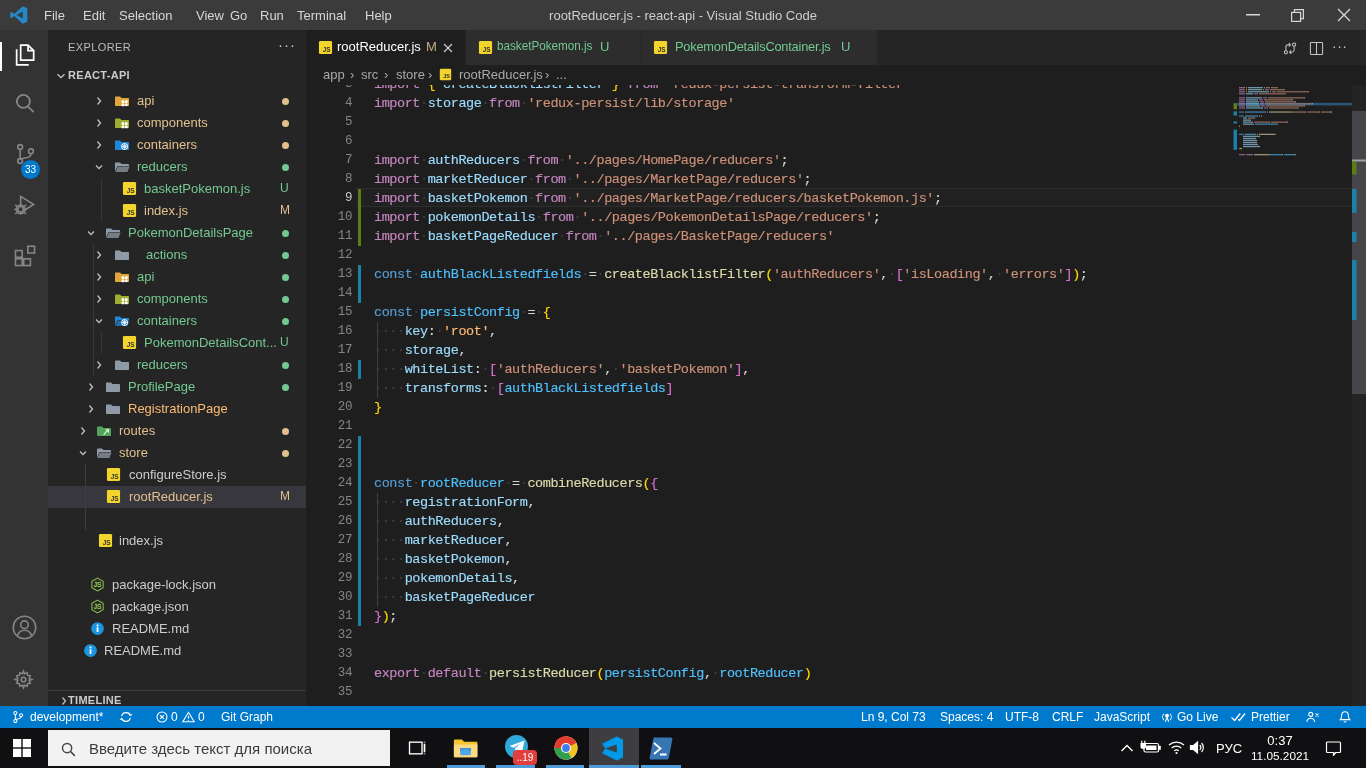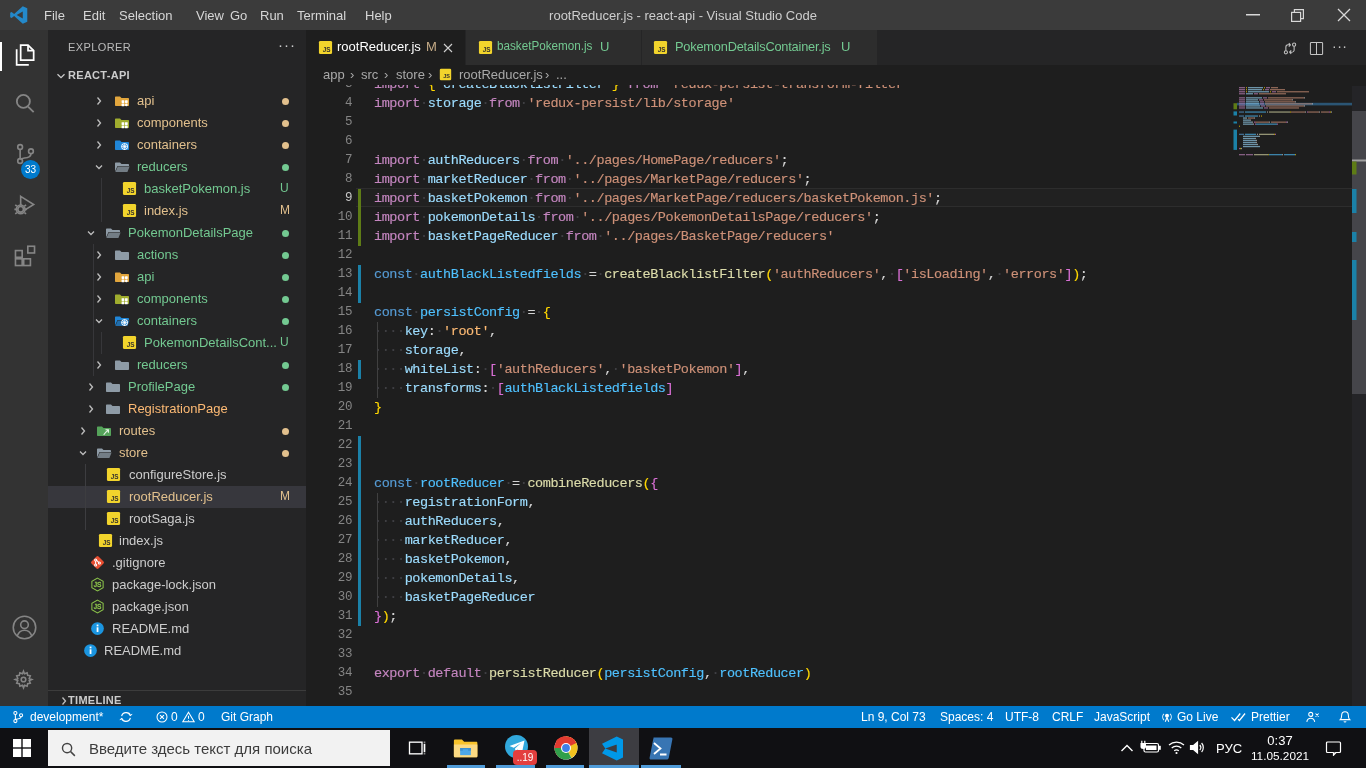--- a/index.html
+++ b/index.html
@@ -196,21 +196,21 @@
         <div class="trtext" style="left:80px;color:#73C991">PokemonDetailsPage</div>
         <div class="dot" style="background:#73C991"></div>
       </div>
 <div class="treerow" style="top:214px">
         <svg class="abs" style="left:43px;top:3px" width="16" height="16" viewBox="0 0 16 16" fill="none" stroke="#bdbdbd" stroke-width="1.3">
           <path d="M6.5 4.5 L9.5 8 L6.5 11.5"></path>
         </svg>
         <svg class="abs" style="left:66px;top:3px" width="16" height="16" viewBox="0 0 16 16">
           <path d="M1 4.5 C1 3.9 1.4 3.5 2 3.5 H6 L7.5 5 H14 C14.6 5 15 5.4 15 6 V12 C15 12.6 14.6 13 14 13 H2 C1.4 13 1 12.6 1 12 Z" fill="#8E9BA6"></path>
         </svg>
-        <div class="trtext" style="left:89px;color:#73C991">actions</div>
+        <div class="trtext" style="left:98px;color:#73C991">actions</div>
         <div class="dot" style="background:#73C991"></div>
       </div>
 <div class="treerow" style="top:236px">
         <svg class="abs" style="left:43px;top:3px" width="16" height="16" viewBox="0 0 16 16" fill="none" stroke="#bdbdbd" stroke-width="1.3">
           <path d="M6.5 4.5 L9.5 8 L6.5 11.5"></path>
         </svg>
         <svg class="abs" style="left:66px;top:3px" width="16" height="16" viewBox="0 0 16 16">
           <path d="M1 4.5 C1 3.9 1.4 3.5 2 3.5 H6 L7.5 5 H14 C14.6 5 15 5.4 15 6 V12 C15 12.6 14.6 13 14 13 H2 C1.4 13 1 12.6 1 12 Z" fill="#e2a63d"></path>
           <g fill="#ffffff">
             <rect x="7.6" y="7.2" width="2.7" height="2.7" rx="0.6"></rect>
@@ -321,46 +321,26 @@
       </div>
 <div class="treerow" style="top:456px">
         <div class="abs" style="left:0;top:0;width:258px;height:22px;background:#37373d"></div>
         <svg class="abs" style="left:58px;top:3px" width="15" height="15" viewBox="0 0 16 16">
           <rect x="1" y="1" width="14" height="14" rx="1.5" fill="#f2d42c"></rect>
           <text x="9.3" y="12.6" font-size="6.8" font-weight="bold" fill="#33302c" text-anchor="middle" font-family="Liberation Sans">JS</text>
         </svg>
         <div class="trtext" style="left:81px;color:#E2C08D">rootReducer.js</div>
         <div class="trbadge" style="left:232px;color:#E2C08D">M</div>
       </div>
-<div class="treerow" style="top:478px">
-        <svg class="abs" style="left:58px;top:3px" width="15" height="15" viewBox="0 0 16 16">
-          <rect x="1" y="1" width="14" height="14" rx="1.5" fill="#f2d42c"></rect>
-          <text x="9.3" y="12.6" font-size="6.8" font-weight="bold" fill="#33302c" text-anchor="middle" font-family="Liberation Sans">JS</text>
-        </svg>
-        <div class="trtext" style="left:81px;color:#cccccc">rootSaga.js</div>
-      </div>
 <div class="treerow" style="top:500px">
         <svg class="abs" style="left:50px;top:3px" width="15" height="15" viewBox="0 0 16 16">
           <rect x="1" y="1" width="14" height="14" rx="1.5" fill="#f2d42c"></rect>
           <text x="9.3" y="12.6" font-size="6.8" font-weight="bold" fill="#33302c" text-anchor="middle" font-family="Liberation Sans">JS</text>
         </svg>
         <div class="trtext" style="left:71px;color:#cccccc">index.js</div>
-      </div>
-<div class="treerow" style="top:522px">
-        <svg class="abs" style="left:42px;top:3px" width="15" height="15" viewBox="0 0 16 16">
-          <rect x="2.7" y="2.7" width="10.6" height="10.6" rx="1.5" fill="#e84e31" transform="rotate(45 8 8)"></rect>
-          <g stroke="#ffffff" stroke-width="1.1" fill="#e84e31">
-            <path d="M6.2 4.8 L9.5 8.1"></path>
-            <circle cx="6" cy="5.4" r="1.1"></circle>
-            <circle cx="10" cy="8.6" r="1.1"></circle>
-            <circle cx="6" cy="10.6" r="1.1"></circle>
-            <path d="M6 6.5 V9.5"></path>
-          </g>
-        </svg>
-        <div class="trtext" style="left:64px;color:#cccccc">.gitignore</div>
       </div>
 <div class="treerow" style="top:544px">
         <svg class="abs" style="left:42px;top:3px" width="15" height="15" viewBox="0 0 16 16" fill="none" stroke="#8bc34a" stroke-width="1.1">
           <path d="M8 1.2 L14 4.6 V11.4 L8 14.8 L2 11.4 V4.6 Z"></path>
           <text x="8" y="10.8" font-size="7" fill="#8bc34a" stroke-width="0.4" text-anchor="middle" font-family="Liberation Sans">JS</text>
         </svg>
         <div class="trtext" style="left:64px;color:#cccccc">package-lock.json</div>
       </div>
 <div class="treerow" style="top:566px">
         <svg class="abs" style="left:42px;top:3px" width="15" height="15" viewBox="0 0 16 16" fill="none" stroke="#8bc34a" stroke-width="1.1">

